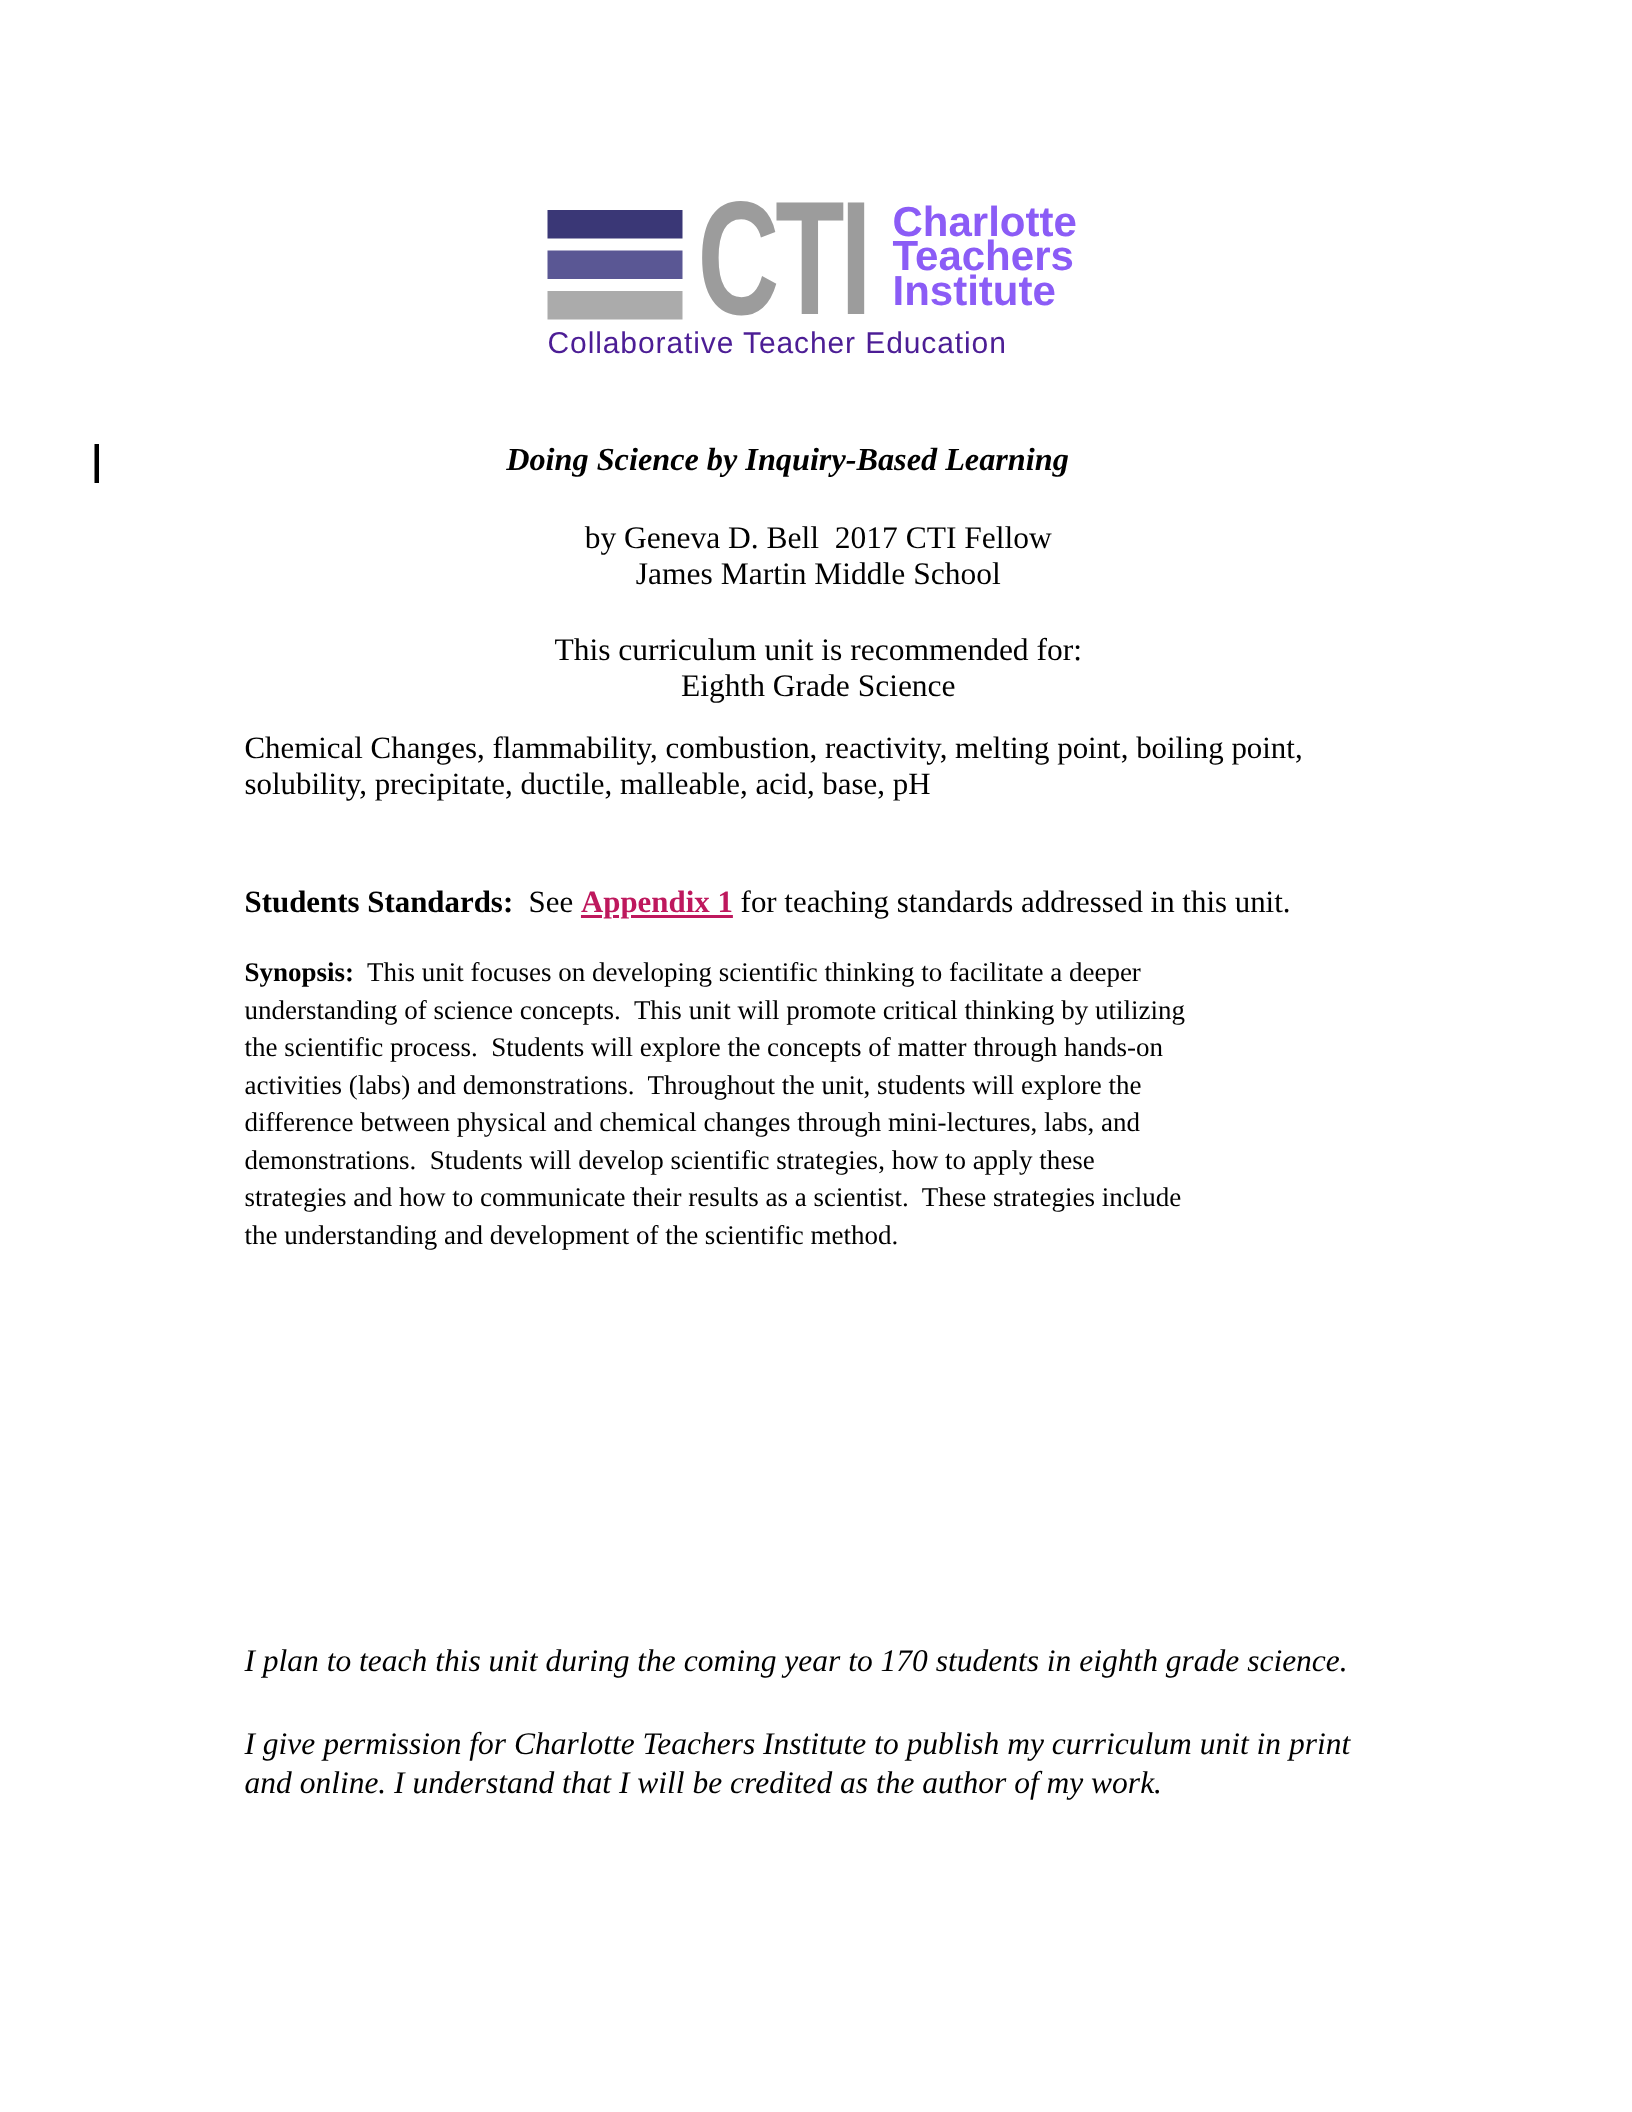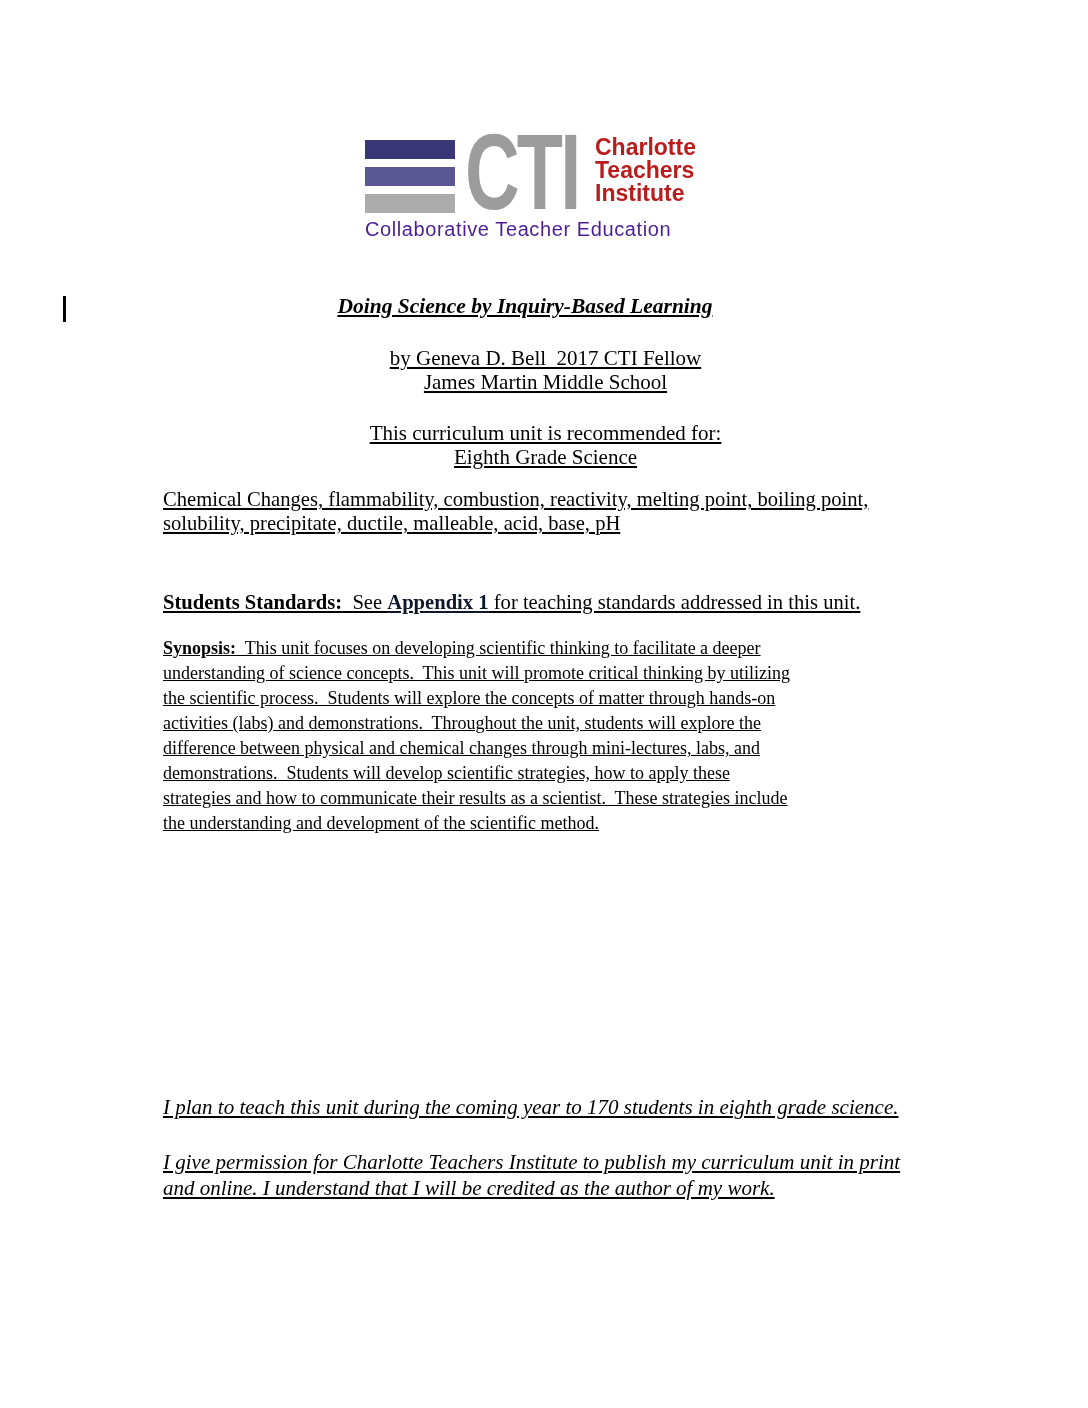--- a/index.html
+++ b/index.html
@@ -23,51 +23,51 @@
     position: absolute; left: 100px; top: -17px;
     font-family: "Liberation Sans", sans-serif;
     font-weight: bold; font-size: 108px; line-height: 1;
     letter-spacing: -4px; color: #9c9c9c;
     transform: scaleX(0.70); transform-origin: 0 0;
     white-space: nowrap;
   }
   .cti-name {
     position: absolute; left: 230px; top: 1px;
     font-family: "Liberation Sans", sans-serif;
-    font-weight: bold; font-size: 23px; line-height: 23px;
-    color: #b91c1c; white-space: nowrap;
+    font-weight: bold; font-size: 28px; line-height: 23px;
+    color: #8b5cf6; white-space: nowrap;
   }
   .tagline {
     position: absolute; left: 0; top: 82px;
     font-family: "Liberation Sans", sans-serif;
     font-size: 20px; line-height: 24px; letter-spacing: 0.6px;
     color: #4c1d95; white-space: nowrap;
   }
 
   
   .change-bar { position: absolute; left: 63px; top: 296px; width: 3px; height: 26px; background: #000000; }
 
   
-  .block { position: absolute; left: 163px; width: 765px; margin: 0; font-size: 21px; line-height: 24px; text-decoration: underline; }
+  .block { position: absolute; left: 163px; width: 765px; margin: 0; font-size: 21px; line-height: 24px; }
   .center { text-align: center; }
   .title-block {
     left: 140px; width: 770px; top: 294px;
     font-weight: bold; font-style: italic; font-size: 21.5px;
   }
   .byline-block { top: 346px; }
   .rec-block   { top: 421px; }
   .kw-block    { top: 487px; font-size: 20.6px; }
   .ts-block    { top: 590px; font-size: 20.6px; }
   .syn-block   { top: 636px; font-size: 18px; line-height: 25px; }
   .plan-block  { top: 1094px; font-style: italic; line-height: 26px; }
   .perm-block  { top: 1149px; font-style: italic; line-height: 26px; }
 
   .line { display: block; white-space: pre; }
   b.lbl { font-weight: bold; }
-  a.doc-link { color: #0f172a; font-weight: bold; text-decoration: underline; cursor: pointer; }
+  a.doc-link { color: #be185d; font-weight: bold; text-decoration: underline; cursor: pointer; }
 </style>
 </head>
 <body>
 
 <div class="page">
 
   <header class="logo">
     <div class="bars">
       <div class="bar bar1"></div>
       <div class="bar bar2"></div>

